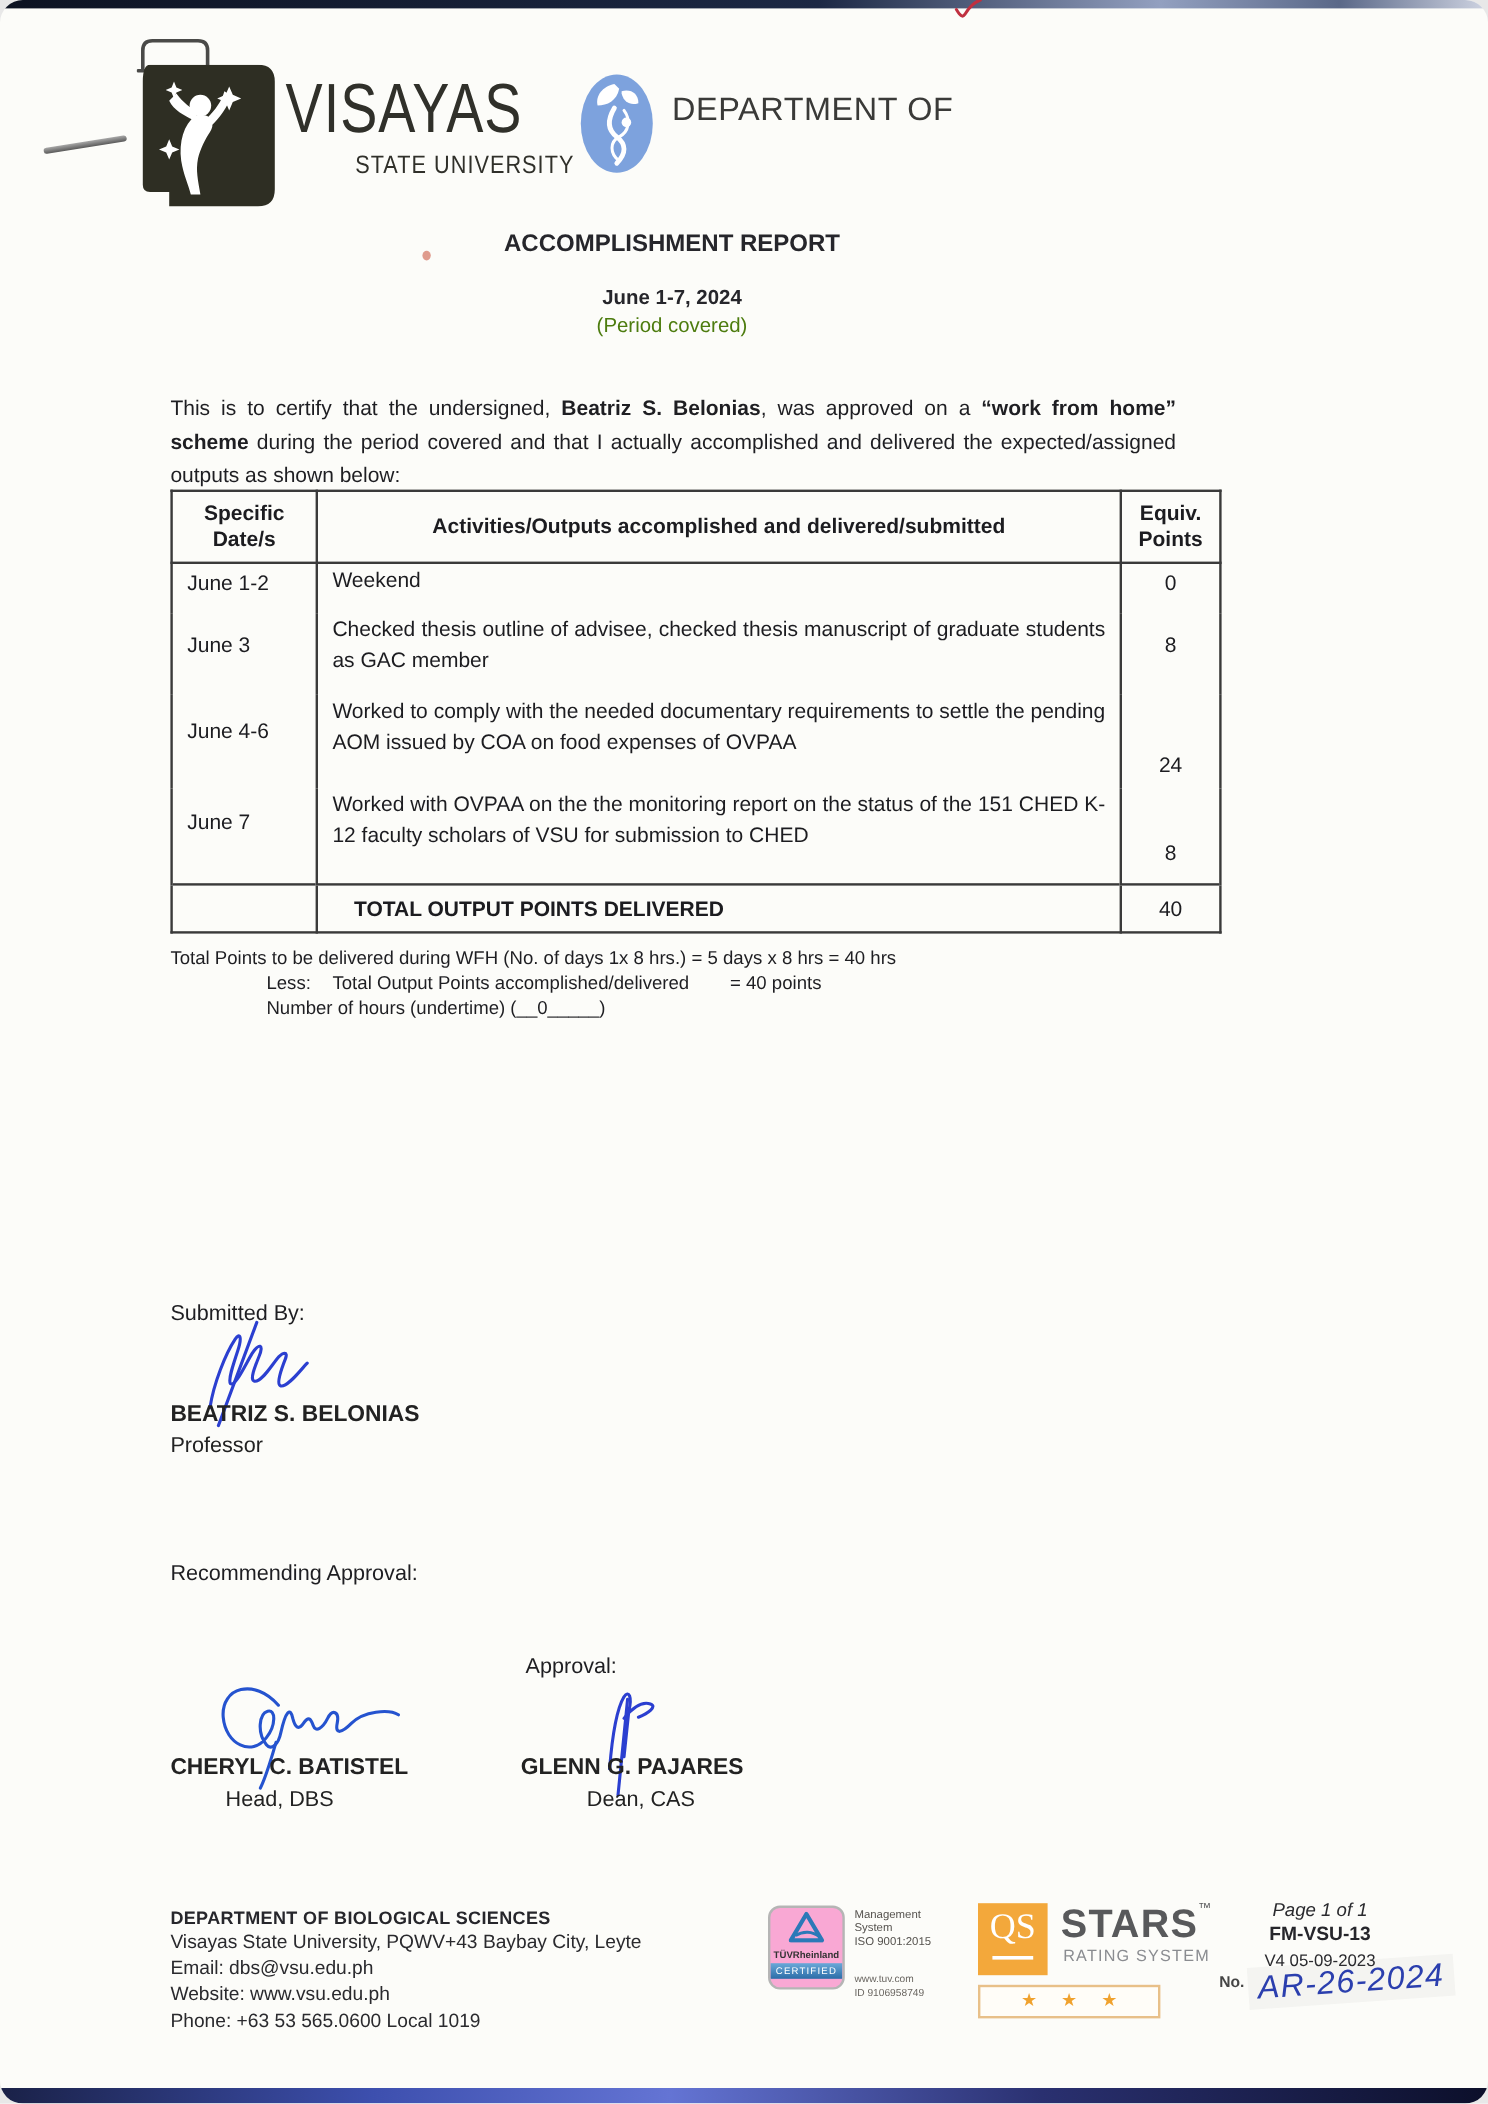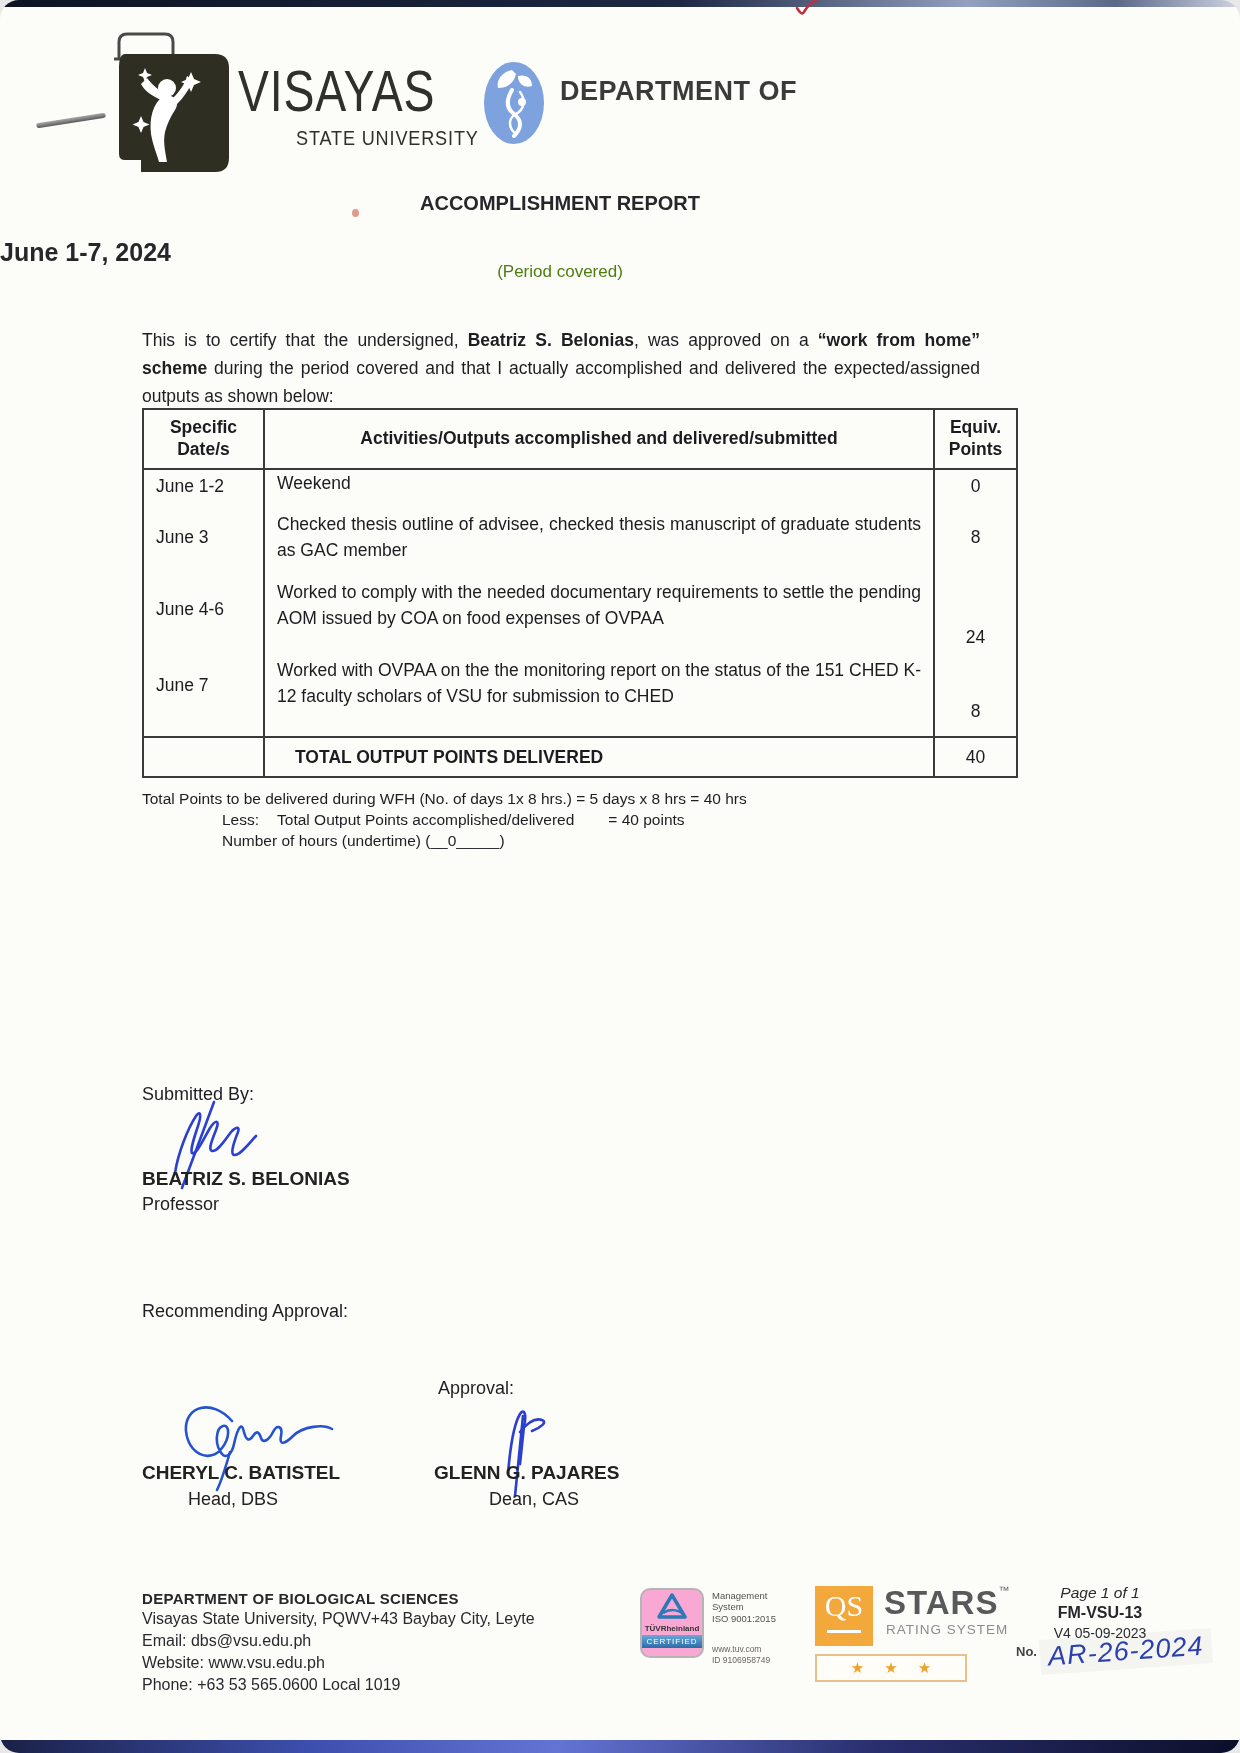--- a/index.html
+++ b/index.html
@@ -16,25 +16,25 @@
   .red-dot{position:absolute;left:352px;top:209px;width:7px;height:8px;border-radius:50%;
     background:#d98a7a;opacity:.85;}
 
   
   .vsu-logo{position:absolute;left:115px;top:54px;}
   .uniname{position:absolute;left:238px;top:62px;font-size:58px;font-weight:400;color:#30302a;
     transform:scaleX(0.80);transform-origin:left top;letter-spacing:1px;line-height:1;}
   .unisub{position:absolute;left:296px;top:126px;font-size:21px;color:#30302a;
     transform:scaleX(0.86);transform-origin:left top;letter-spacing:1px;}
   .dept-logo{position:absolute;left:482px;top:60px;}
-  .dept1{position:absolute;left:560px;top:76px;font-size:27px;font-weight:700;color:#3a3a38;letter-spacing:.5px;}
+  .dept1{position:absolute;left:560px;top:76px;font-size:27px;font-weight:400;color:#3a3a38;letter-spacing:.5px;}
   .dept2{position:absolute;left:560px;top:103px;font-size:32px;font-weight:700;color:#2b2b28;letter-spacing:.3px;}
 
   .doc-title{position:absolute;left:0;top:192px;width:1120px;text-align:center;font-size:20px;font-weight:700;color:#26262b;}
-  .period{position:absolute;left:0;top:238px;width:1120px;font-size:25px;font-weight:700;color:#26262b;}
+  .period{position:absolute;left:0;top:238px;width:1120px;text-align:center;font-size:17px;font-weight:700;color:#26262b;}
   .period-label{position:absolute;left:0;top:262px;width:1120px;text-align:center;font-size:17px;color:#4d7c0f;}
 
   .intro{position:absolute;left:142px;top:308px;width:838px;font-size:17.5px;line-height:28px;
     text-align:justify;color:#1e1e22;}
   .intro b{font-weight:700;}
 
   
   table.report{position:absolute;left:142px;top:408px;width:874px;border-collapse:collapse;
     table-layout:fixed;font-size:17.5px;color:#1c1c20;}
   table.report,.report th,.report td{border:2px solid #3a3a3a;}

